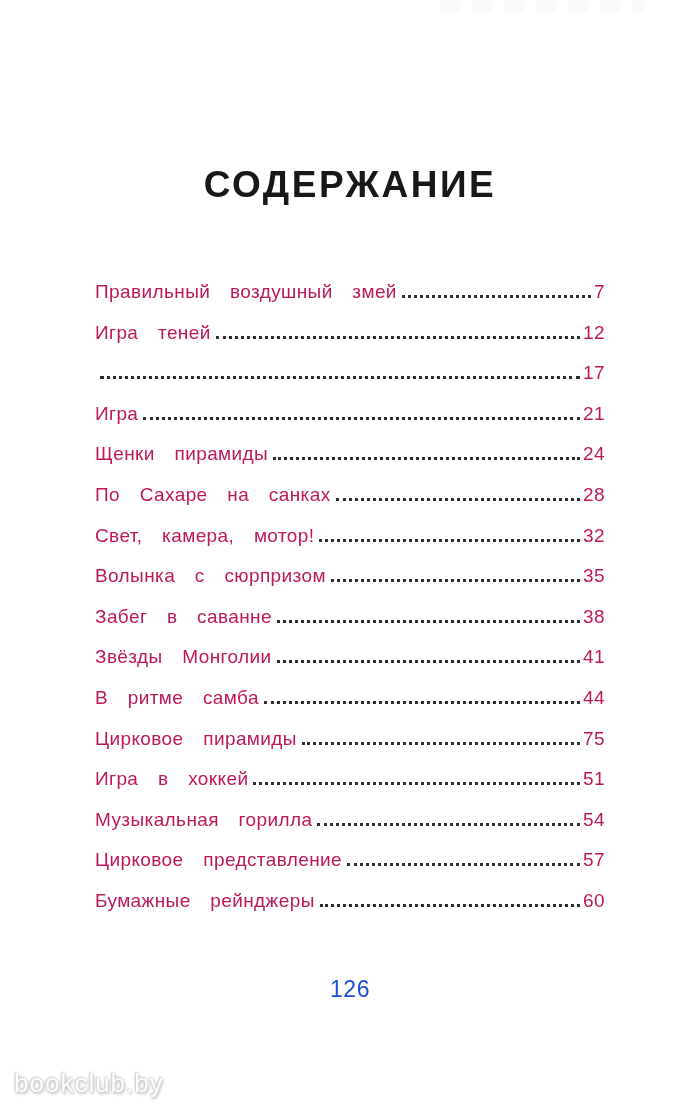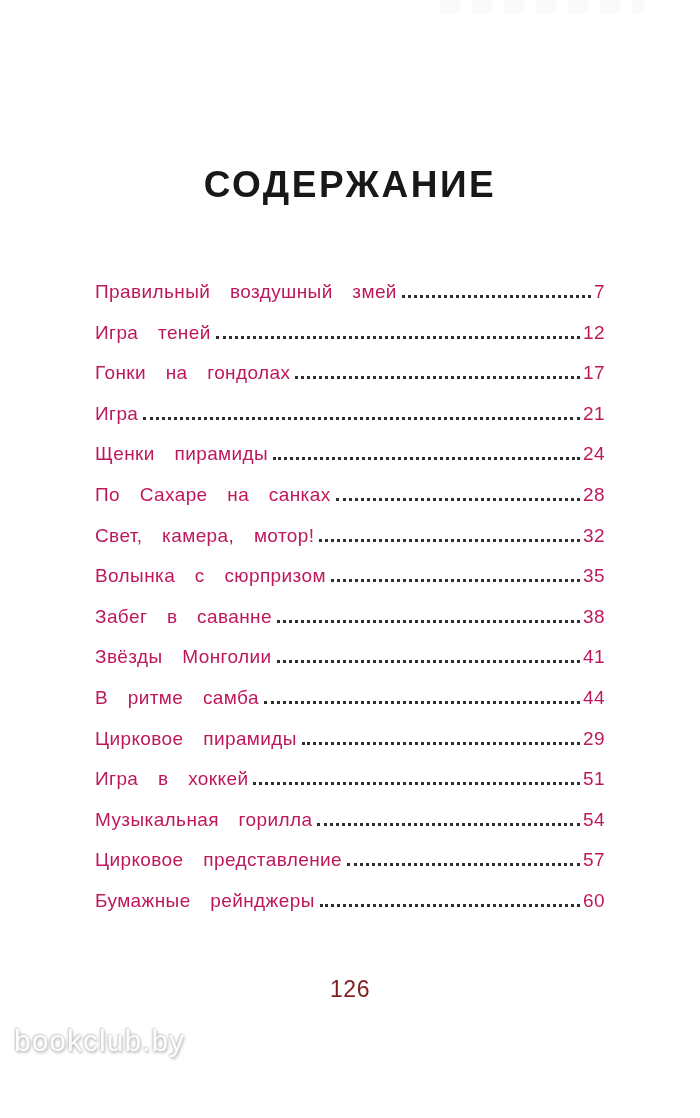--- a/index.html
+++ b/index.html
@@ -51,26 +51,26 @@
   }
   .toc-row .entry-page {
     white-space: nowrap;
   }
   .folio {
     position: absolute;
     top: 976px; left: 95px; width: 510px;
     text-align: center;
     font-size: 23px;
     letter-spacing: 0.5px;
-    color: #7f1d1d;
+    color: #1d4ed8;
   }
   .watermark {
     position: absolute;
-    left: 14px; top: 1024px;
-    font-size: 30px;
+    left: 14px; top: 1068px;
+    font-size: 26px;
     letter-spacing: 1px;
     color: #fdfdfd;
     text-shadow: 0 0 3px #c2c2c2, 1px 2px 3px #bdbdbd, -1px -1px 2px #d5d5d5;
   }
 </style>
 </head>
 <body>
 
 <div class="page">
 
@@ -85,21 +85,20 @@
     <span class="entry-page">7</span>
   </div>
 
   <div class="toc-row">
     <span class="entry-title">Игра теней</span>
     <span class="dot-leader"></span>
     <span class="entry-page">12</span>
   </div>
 
   <div class="toc-row">
-    <span class="entry-title">Гонки на гондолах</span>
     <span class="dot-leader"></span>
     <span class="entry-page">17</span>
   </div>
 
   <div class="toc-row">
     <span class="entry-title">Игра</span>
     <span class="dot-leader"></span>
     <span class="entry-page">21</span>
   </div>
 
@@ -141,21 +140,21 @@
 
   <div class="toc-row">
     <span class="entry-title">В ритме самба</span>
     <span class="dot-leader"></span>
     <span class="entry-page">44</span>
   </div>
 
   <div class="toc-row">
     <span class="entry-title">Цирковое пирамиды</span>
     <span class="dot-leader"></span>
-    <span class="entry-page">29</span>
+    <span class="entry-page">75</span>
   </div>
 
   <div class="toc-row">
     <span class="entry-title">Игра в хоккей</span>
     <span class="dot-leader"></span>
     <span class="entry-page">51</span>
   </div>
 
   <div class="toc-row">
     <span class="entry-title">Музыкальная горилла</span>

